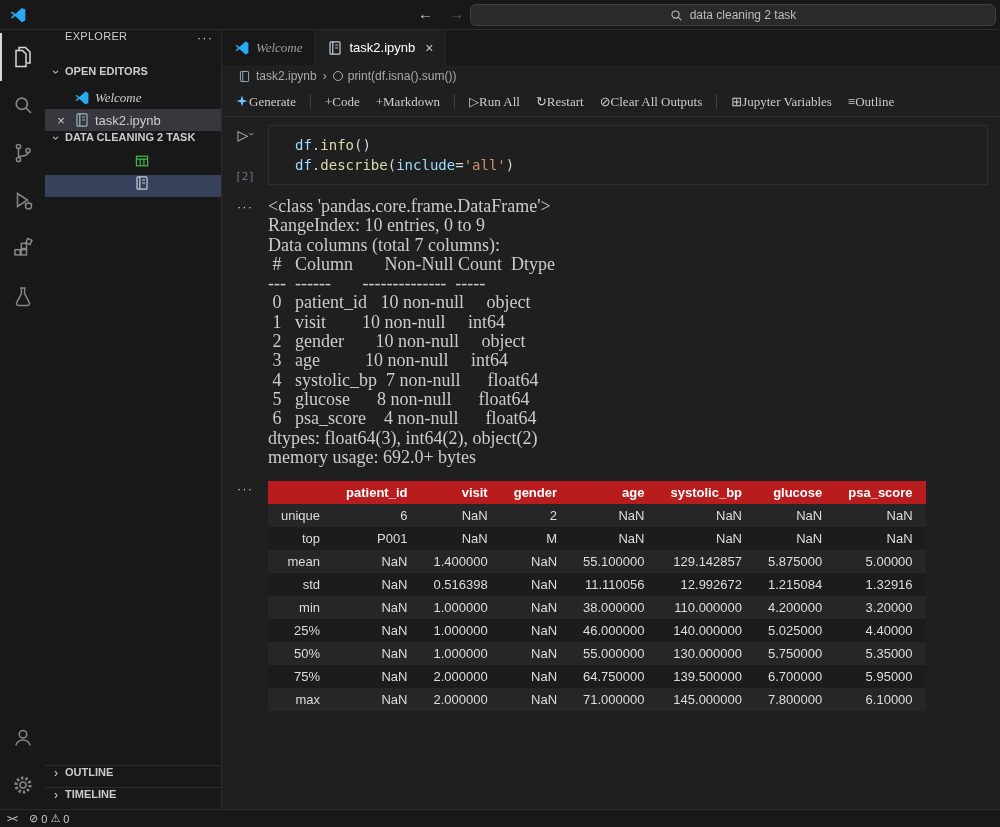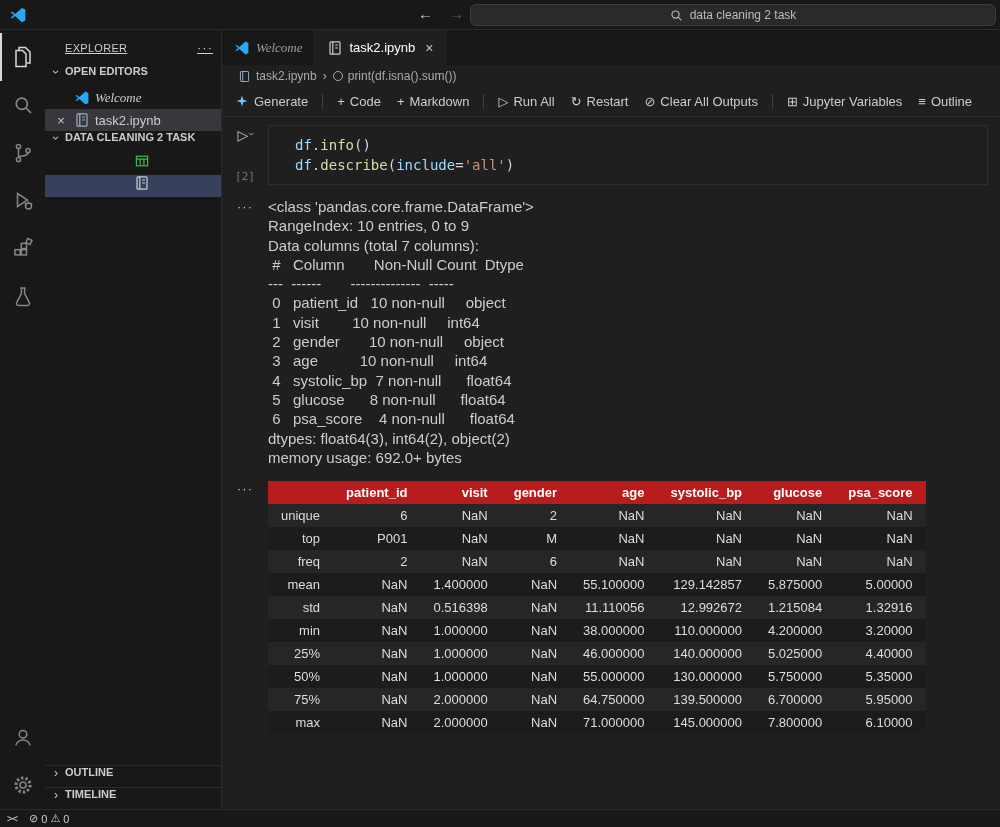--- a/index.html
+++ b/index.html
@@ -19,21 +19,21 @@
 
   
   .activitybar { width:45px; flex:none; background:#181818; display:flex; flex-direction:column; align-items:stretch; padding-top:3px; }
   .ab-btn { height:48px; display:flex; align-items:center; justify-content:center; color:#868686; border-left:2px solid transparent; border-right:2px solid transparent; cursor:pointer; }
   .ab-btn.active { color:#d7d7d7; border-left-color:#d7d7d7; }
   .ab-btn svg { width:24px; height:24px; display:block; }
   .ab-spacer { flex:1; }
 
   
   .sidebar { width:177px; flex:none; background:#181818; border-right:1px solid #2b2b2b; display:flex; flex-direction:column; min-height:0; }
-  .sb-title { height:35px; flex:none; display:flex; align-items:center; padding:0 8px 0 20px; font-size:11px; color:#cccccc; letter-spacing:.3px;text-decoration:underline; }
+  .sb-title { height:35px; flex:none; display:flex; align-items:flex-start; padding:0 8px 0 20px; font-size:11px; color:#cccccc; letter-spacing:.3px; }
   .sb-title .more { margin-left:auto; font-size:13px; letter-spacing:1px; cursor:pointer; color:#cccccc; }
   .sb-section-header { height:22px; flex:none; display:flex; align-items:flex-start; gap:2px; padding-left:4px; font-size:11px; font-weight:bold; color:#cccccc; cursor:pointer; white-space:nowrap; overflow:hidden; }
   .chev { display:inline-block; width:14px; text-align:center; font-size:12px; font-weight:normal; color:#cccccc; }
   .chev.down { transform:rotate(90deg); }
   .sb-row { height:22px; flex:none; display:flex; align-items:center; gap:5px; font-size:13px; color:#cccccc; cursor:pointer; white-space:nowrap; overflow:hidden; }
   .sb-row.oe { padding-left:8px; }
   .sb-row.tree { padding-left:18px;flex-direction:column; }
   .sb-row .closex { width:16px; text-align:center; color:#cccccc; font-size:13px; }
   .sb-row .nospace { width:16px; }
   .sb-row.sel-gray { background:#37373d; }
@@ -46,39 +46,39 @@
   .editor { flex:1; min-width:0; display:flex; flex-direction:column; background:#1f1f1f; }
   .tabbar { height:35px; flex:none; background:#181818; display:flex; }
   .tab { display:flex; align-items:center; gap:6px; padding:0 12px; font-size:13px; background:#181818; color:#9d9d9d; border-right:1px solid #252526; cursor:pointer; }
   .tab.active { background:#1f1f1f; color:#ffffff; }
   .tab .tclose { font-size:14px; margin-left:4px; color:#cccccc; }
   .breadcrumb { height:22px; flex:none; display:flex; align-items:center; gap:6px; padding:0 16px; font-size:12px; color:#a9a9a9; }
   .breadcrumb .seg { display:flex; align-items:center; gap:5px; cursor:pointer; }
   .bc-circ { width:10px; height:10px; border:1.4px solid #a9a9a9; border-radius:50%; display:inline-block; }
 
   .nbtoolbar { height:30px; flex:none; display:flex; align-items:center; padding:0 6px; gap:2px; font-size:13px; color:#cccccc; border-bottom:1px solid #2b2b2b; }
-  .tbt { display:flex; align-items:flex-start; gap:5px; padding:3px 7px; border-radius:5px; cursor:pointer; white-space:nowrap; }
+  .tbt { display:flex; align-items:flex-start; padding:3px 7px; border-radius:5px; cursor:pointer; white-space:nowrap;font-family:Liberation Serif, serif; }
   .tbt .gi { font-size:13px; }
   .tb-sep { width:1px; height:15px; background:#404040; margin:0 5px; flex:none; }
   .spark { width:14px; height:14px; }
 
   
   .nbscroll { flex:1; min-height:0; overflow:hidden; padding-top:8px; }
   .cellrow, .outrow { display:flex; align-items:stretch; }
   .gutter { width:46px; flex:none; display:flex; flex-direction:column; align-items:center; }
   .runbtn { display:flex; align-items:flex-start; gap:1px; color:#c5c5c5; cursor:pointer; margin-top:2px; }
   .runbtn .p { font-size:14px; line-height:16px; }
   .runbtn .c { font-size:10px; line-height:14px; transform:rotate(90deg); display:inline-block; color:#9d9d9d; }
   .execcount { margin-top:auto; margin-bottom:2px; font-family:"DejaVu Sans Mono",monospace; font-size:11px; color:#6e7681; }
   .codearea { flex:1; margin-right:12px; background:#1f1f1f; border:1px solid #2e2e2e; padding:9px 0 9px 26px; font-family:"DejaVu Sans Mono",monospace; font-size:14px; line-height:20px; cursor:text; }
   .tk-v { color:#9cdcfe; } .tk-f { color:#dcdcaa; } .tk-d { color:#d4d4d4; } .tk-s { color:#ce9178; }
 
   .outrow { margin-top:12px; }
   .more-dots { color:#cccccc; font-size:13px; letter-spacing:1px; margin-top:2px; cursor:pointer; }
-  .outtext { flex:1; margin-right:12px; font-family:Liberation Sans, sans-serif; font-size:15px; line-height:19.3px; color:#cccccc; white-space:pre; }
+  .outtext { flex:1; margin-right:12px; font-family:Liberation Serif, serif; font-size:18px; line-height:19.3px; color:#cccccc; white-space:pre; }
 
   .tablewrap { flex:1; margin-right:12px; }
   table.df { border-collapse:collapse; font-size:13px; color:#dddddd; margin-top:2px; }
   table.df th, table.df td { text-align:right; padding:4px 13px; white-space:nowrap; font-weight:normal; }
   table.df thead th { background:#b91c1c; color:#ffffff; font-weight:bold; }
   table.df tbody tr:nth-child(odd) { background:#262627; }
   table.df tbody tr:nth-child(even) { background:#1c1c1d; }
 
   
   .statusbar { height:18px; flex:none; background:#181818; border-top:1px solid #2b2b2b; display:flex; align-items:center; padding:0 7px; gap:12px; font-size:11px; color:#cccccc; }
@@ -359,30 +359,20 @@
                     <th>top</th>
                     <td>P001</td>
                     <td>NaN</td>
                     <td>M</td>
                     <td>NaN</td>
                     <td>NaN</td>
                     <td>NaN</td>
                     <td>NaN</td>
                   </tr>
                   <tr>
-                    <th>freq</th>
-                    <td>2</td>
-                    <td>NaN</td>
-                    <td>6</td>
-                    <td>NaN</td>
-                    <td>NaN</td>
-                    <td>NaN</td>
-                    <td>NaN</td>
-                  </tr>
-                  <tr>
                     <th>mean</th>
                     <td>NaN</td>
                     <td>1.400000</td>
                     <td>NaN</td>
                     <td>55.100000</td>
                     <td>129.142857</td>
                     <td>5.875000</td>
                     <td>5.00000</td>
                   </tr>
                   <tr>

